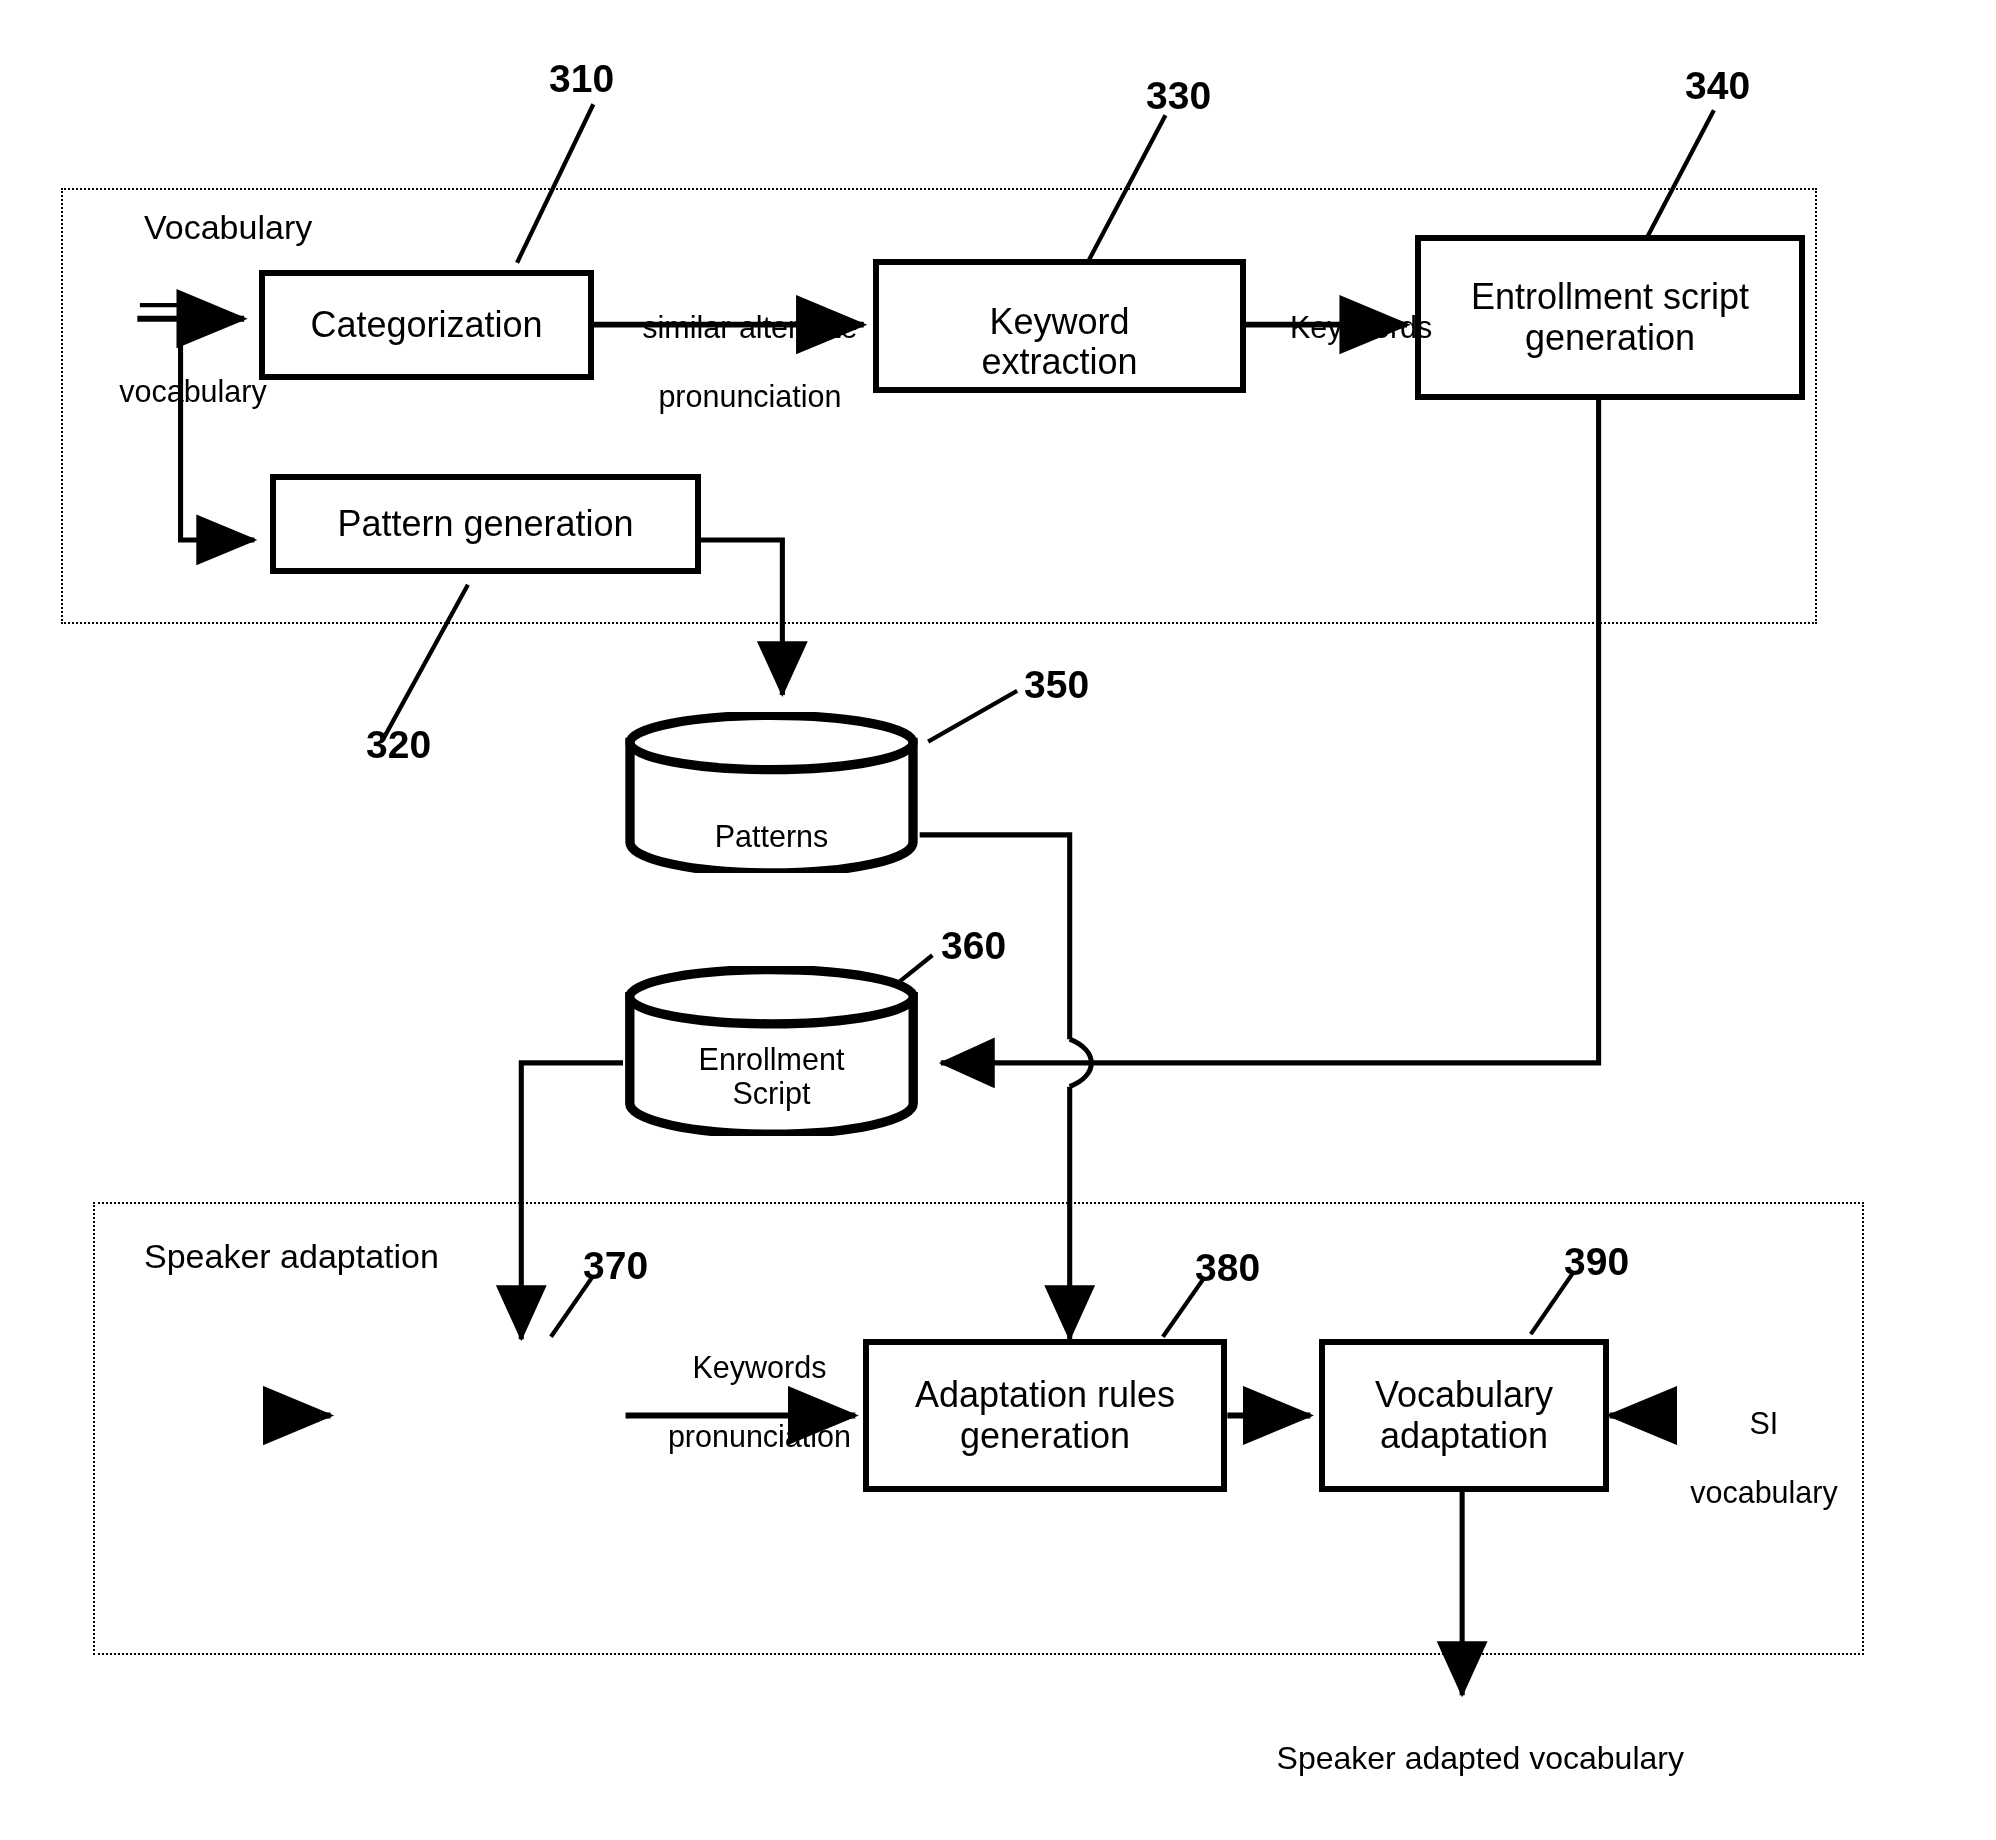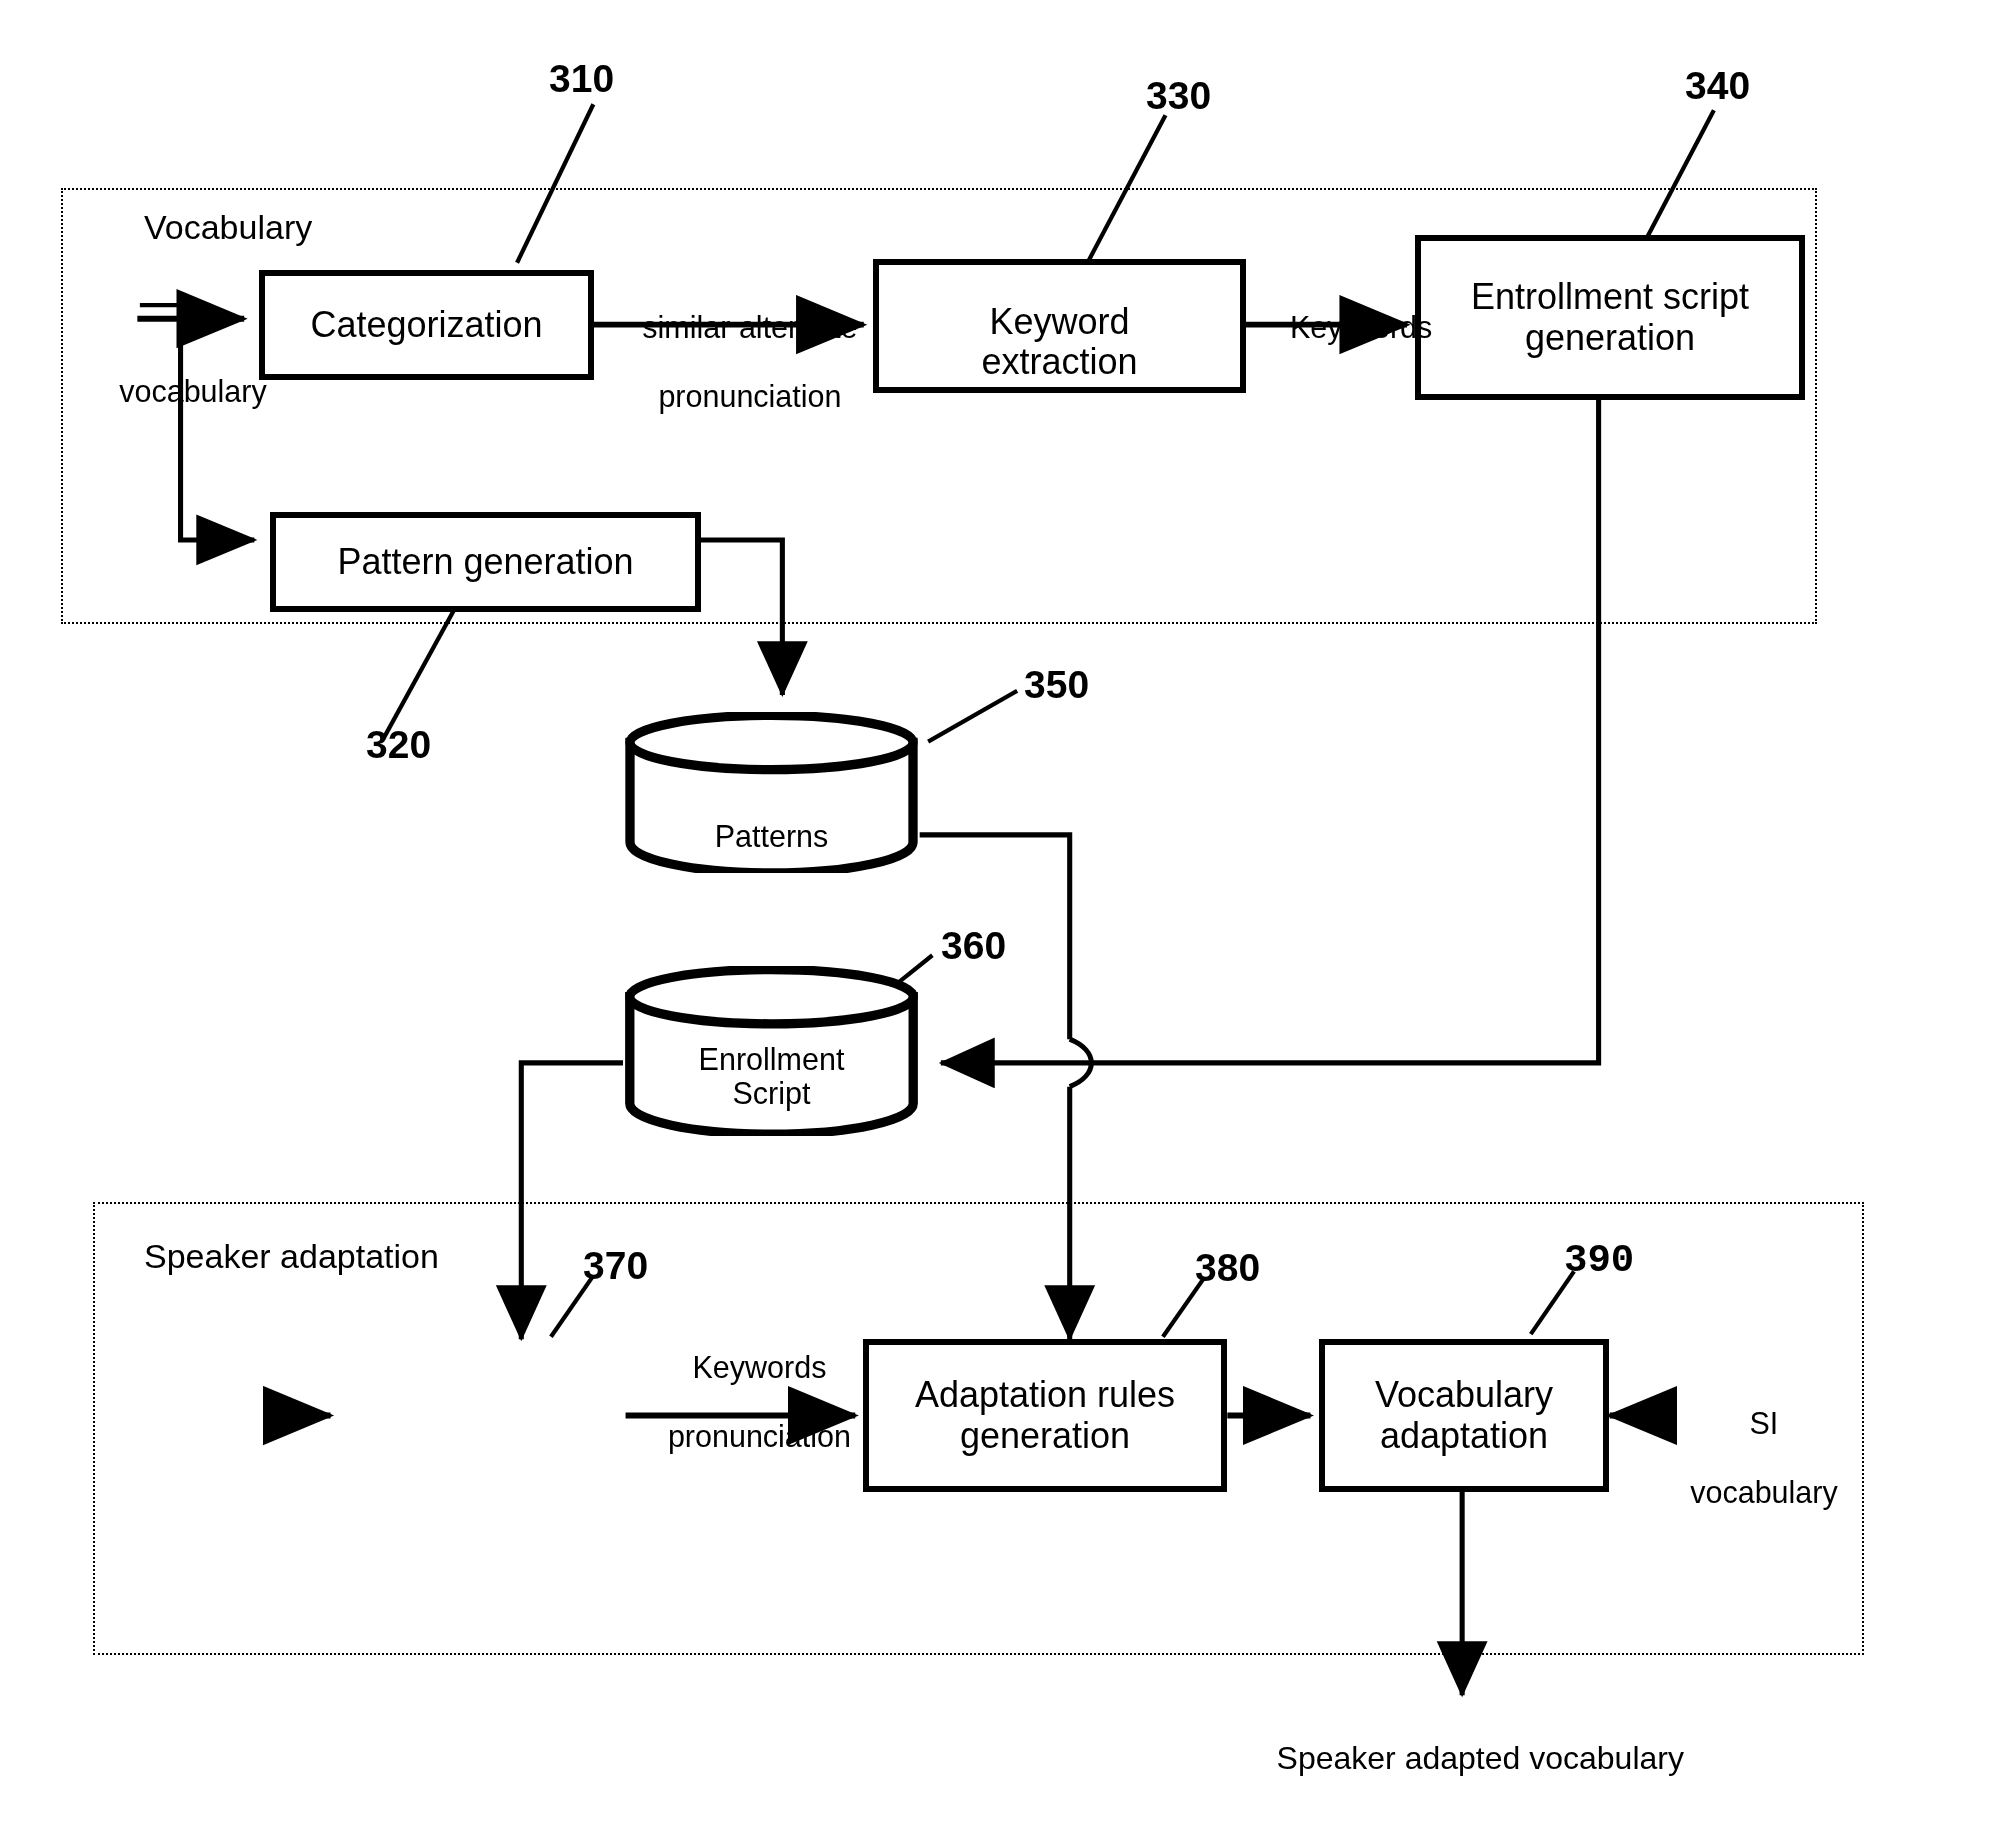--- a/index.html
+++ b/index.html
@@ -152,21 +152,21 @@
   <div class="group-box" style="left:61px; top:188px; width:1756px; height:436px;"></div>
   <div class="group-label" style="left:144px; top:210px;">Vocabulary</div>
 
   <div class="group-box" style="left:93px; top:1202px; width:1771px; height:453px;"></div>
   <div class="group-label" style="left:144px; top:1239px;">Speaker adaptation</div>
 
   <div class="proc" style="left:259px; top:270px; width:335px; height:110px;">
     <span>Categorization</span>
   </div>
 
-  <div class="proc" style="left:270px; top:512px; width:431px; height:100px;">
+  <div class="proc" style="left:270px; top:474px; width:431px; height:100px;">
     <span>Pattern generation</span>
   </div>
 
   <div class="proc" style="left:873px; top:259px; width:373px; height:134px; white-space:pre-line;">
     <span style="white-space:pre-line;margin-top:32px;">Keyword
 extraction</span>
   </div>
 
   <div class="proc" style="left:1415px; top:235px; width:390px; height:165px; white-space:pre-line;">
     <span style="white-space:pre-line;">Entrollment script
@@ -231,16 +231,16 @@
   </div>
 
   <div class="ref" style="left:549px; top:59px;">310</div>
   <div class="ref" style="left:366px; top:725px;">320</div>
   <div class="ref" style="left:1146px; top:76px;">330</div>
   <div class="ref" style="left:1685px; top:66px;">340</div>
   <div class="ref" style="left:1024px; top:665px;">350</div>
   <div class="ref" style="left:941px; top:926px;">360</div>
   <div class="ref" style="left:583px; top:1246px;">370</div>
   <div class="ref" style="left:1195px; top:1248px;">380</div>
-  <div class="ref" style="left:1564px; top:1242px;font-family:Liberation Mono, monospace;">390</div>
+  <div class="ref" style="left:1564px; top:1242px;">390</div>
 
 </div>
 
 
 </body></html>

